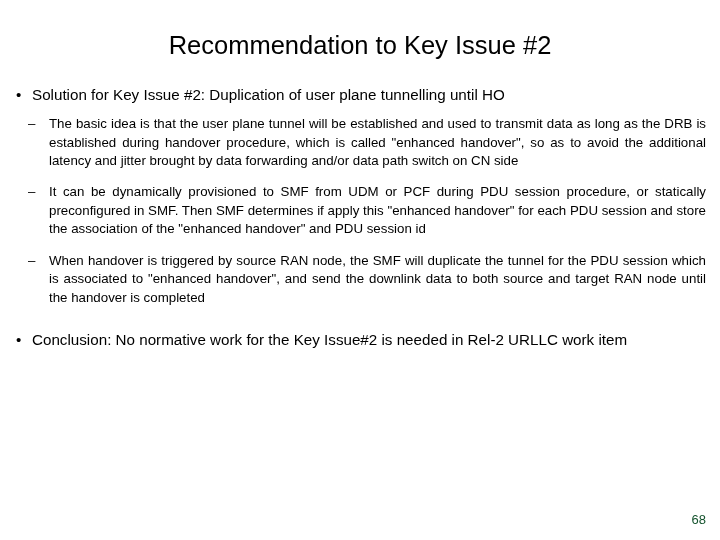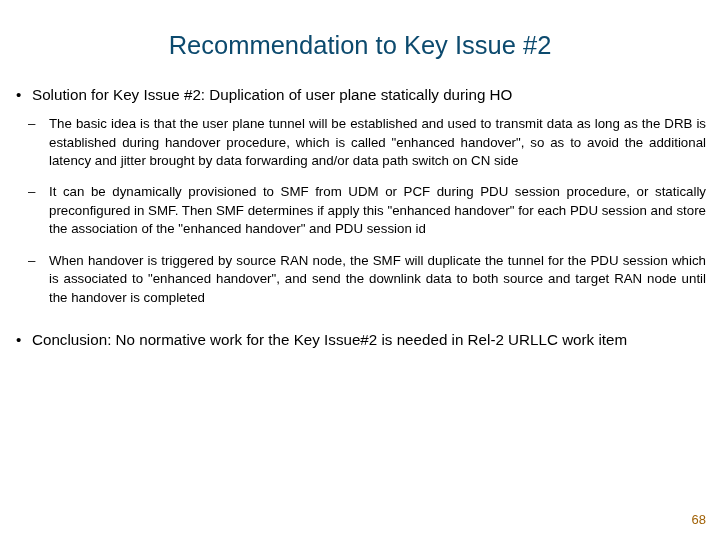--- a/index.html
+++ b/index.html
@@ -26,21 +26,21 @@
   
   .slide-title {
     position: absolute;
     left: 0;
     top: 30px;
     width: 720px;
     text-align: center;
     font-size: 25.5px;
     line-height: 30px;
     font-weight: 400;
-    color: #0c4a6e;
+    color: #000000;
     letter-spacing: 0px;
     white-space: nowrap;
   }
 
   
   .body-area {
     position: absolute;
     left: 0;
     top: 84px;
     width: 720px;
@@ -90,35 +90,35 @@
   .gap-concl { height: 22px; }
   .gap-first { height: 10px; }
 
   
   .page-number {
     position: absolute;
     right: 14px;
     bottom: 12px;
     font-size: 13px;
     line-height: 16px;
-    color: #a16207;
+    color: #14532d;
   }
 </style>
 </head>
 <body>
 
 <div class="slide">
 
   <div class="slide-title">Recommendation to Key Issue #2</div>
 
   <div class="body-area">
 
     <div class="lvl1 lvl1-nowrap">
       <span class="mark">•</span>
-      <span>Solution for Key Issue #2: Duplication of user plane statically during HO</span>
+      <span>Solution for Key Issue #2: Duplication of user plane tunnelling until HO</span>
     </div>
 
     <div class="gap-first"></div>
 
     <div class="lvl2">
       <span class="mark">–</span>
       <span>The basic idea is that the user plane tunnel will be established and used to transmit data as long as the DRB is established during handover procedure, which is called "enhanced handover", so as to avoid the additional latency and jitter brought by data forwarding and/or data path switch on CN side</span>
     </div>
 
     <div class="gap-sub"></div>

